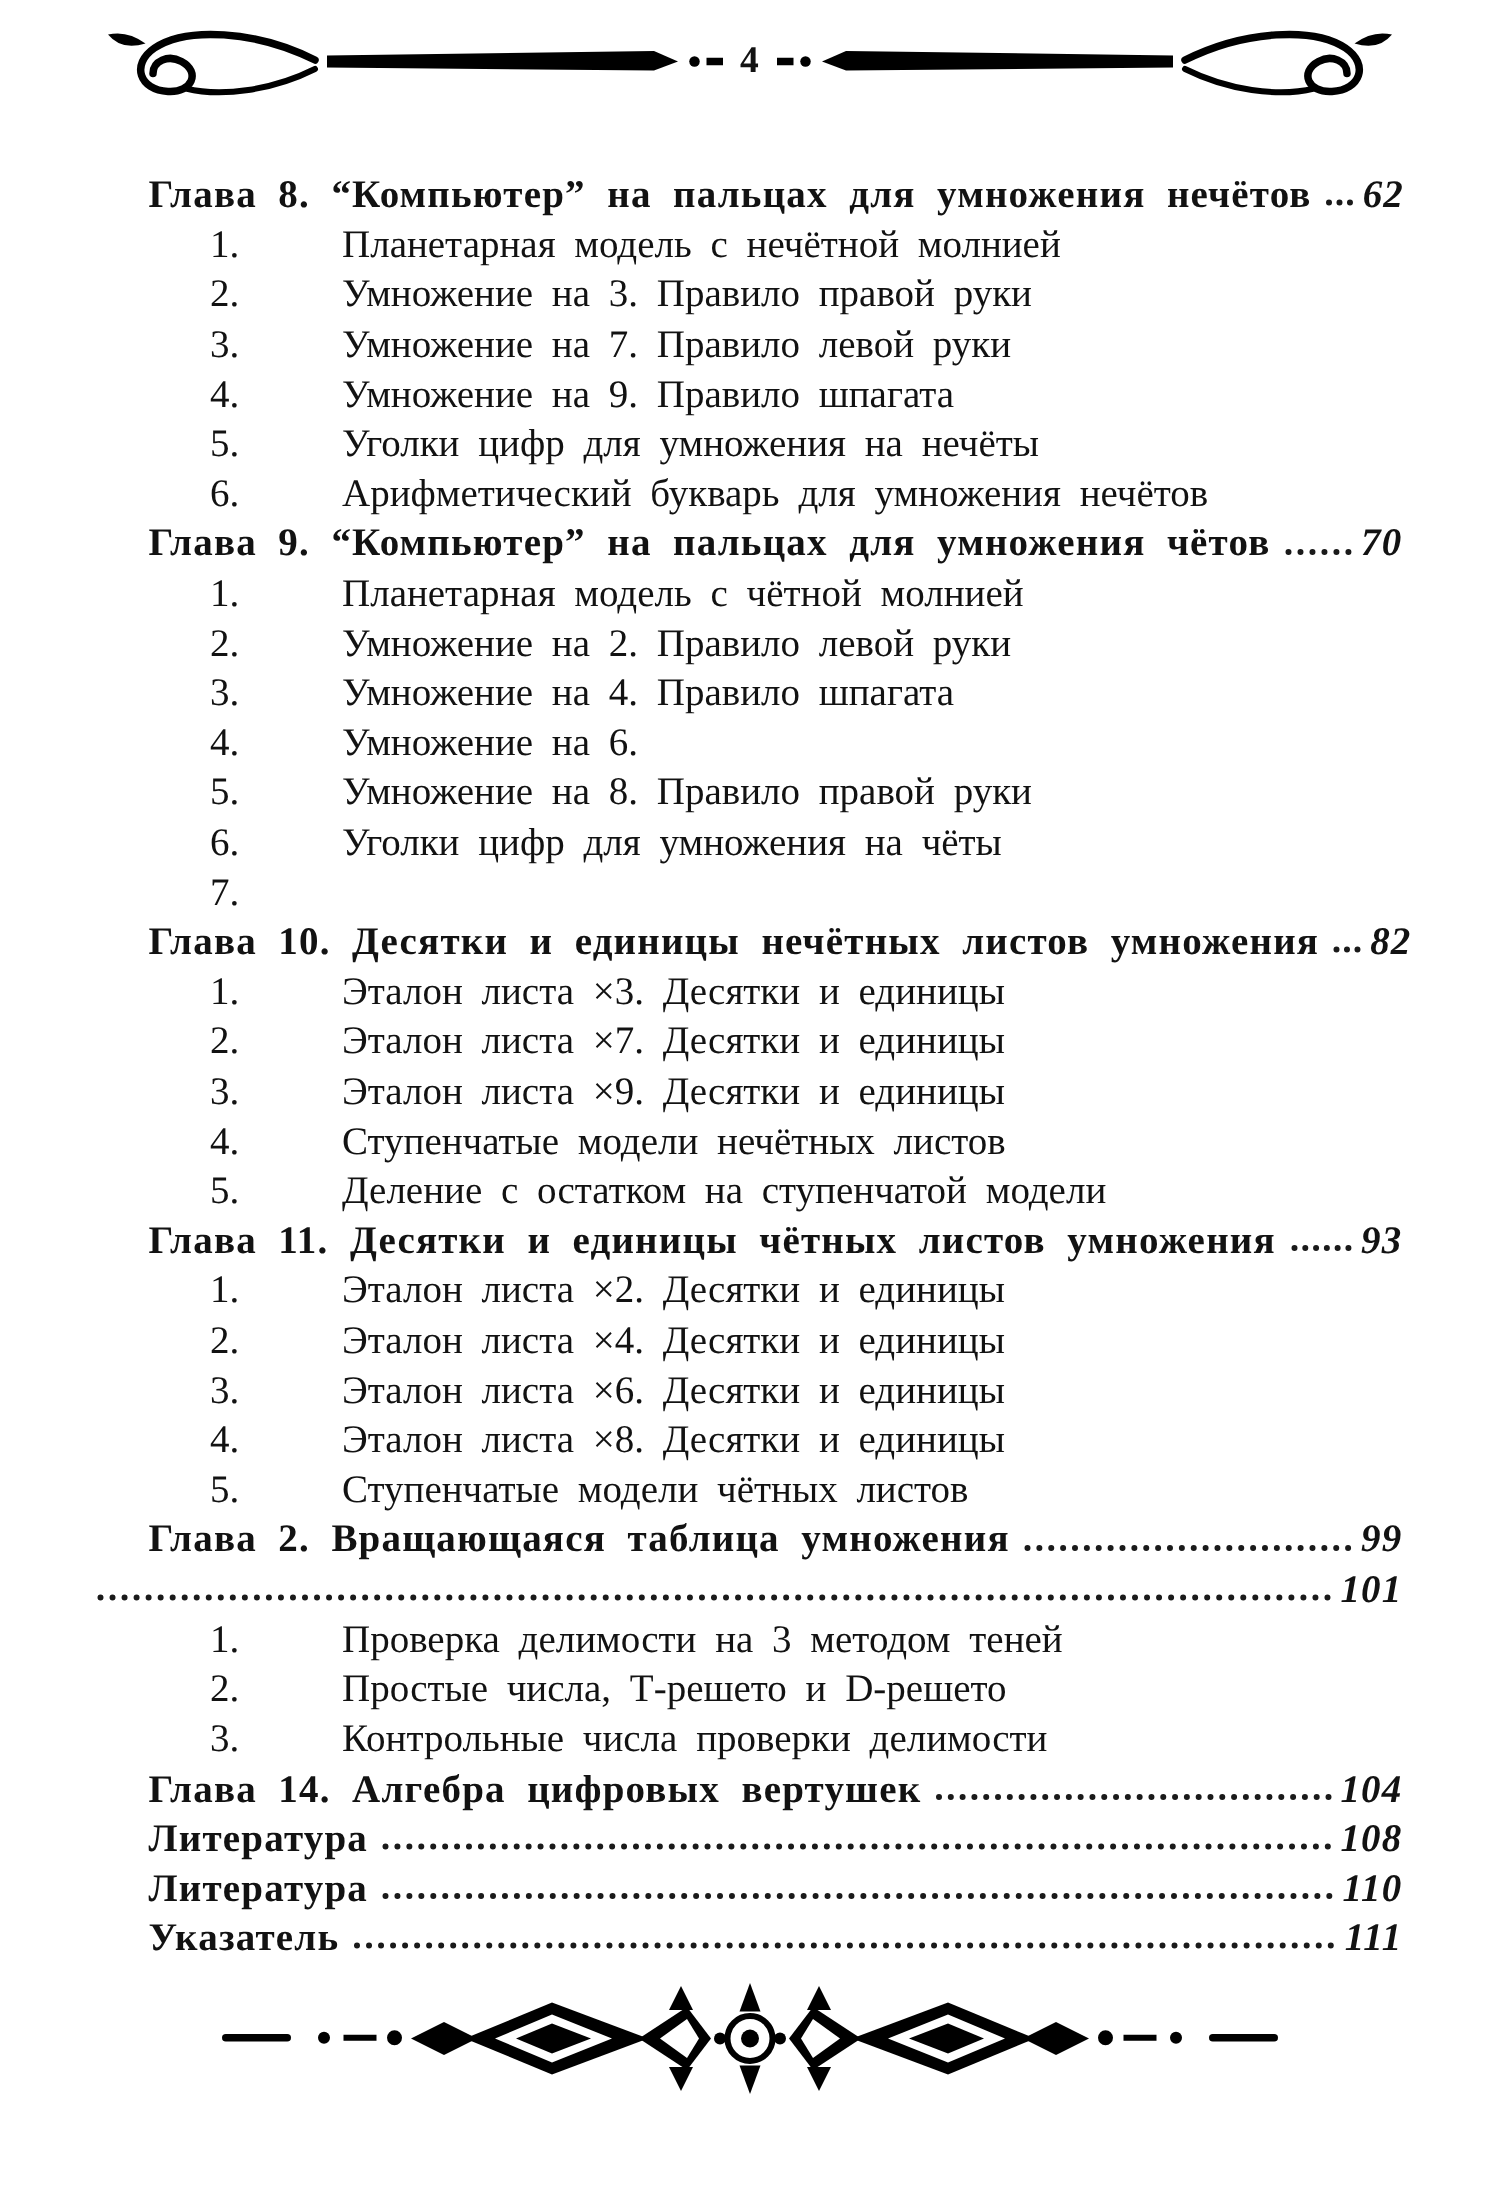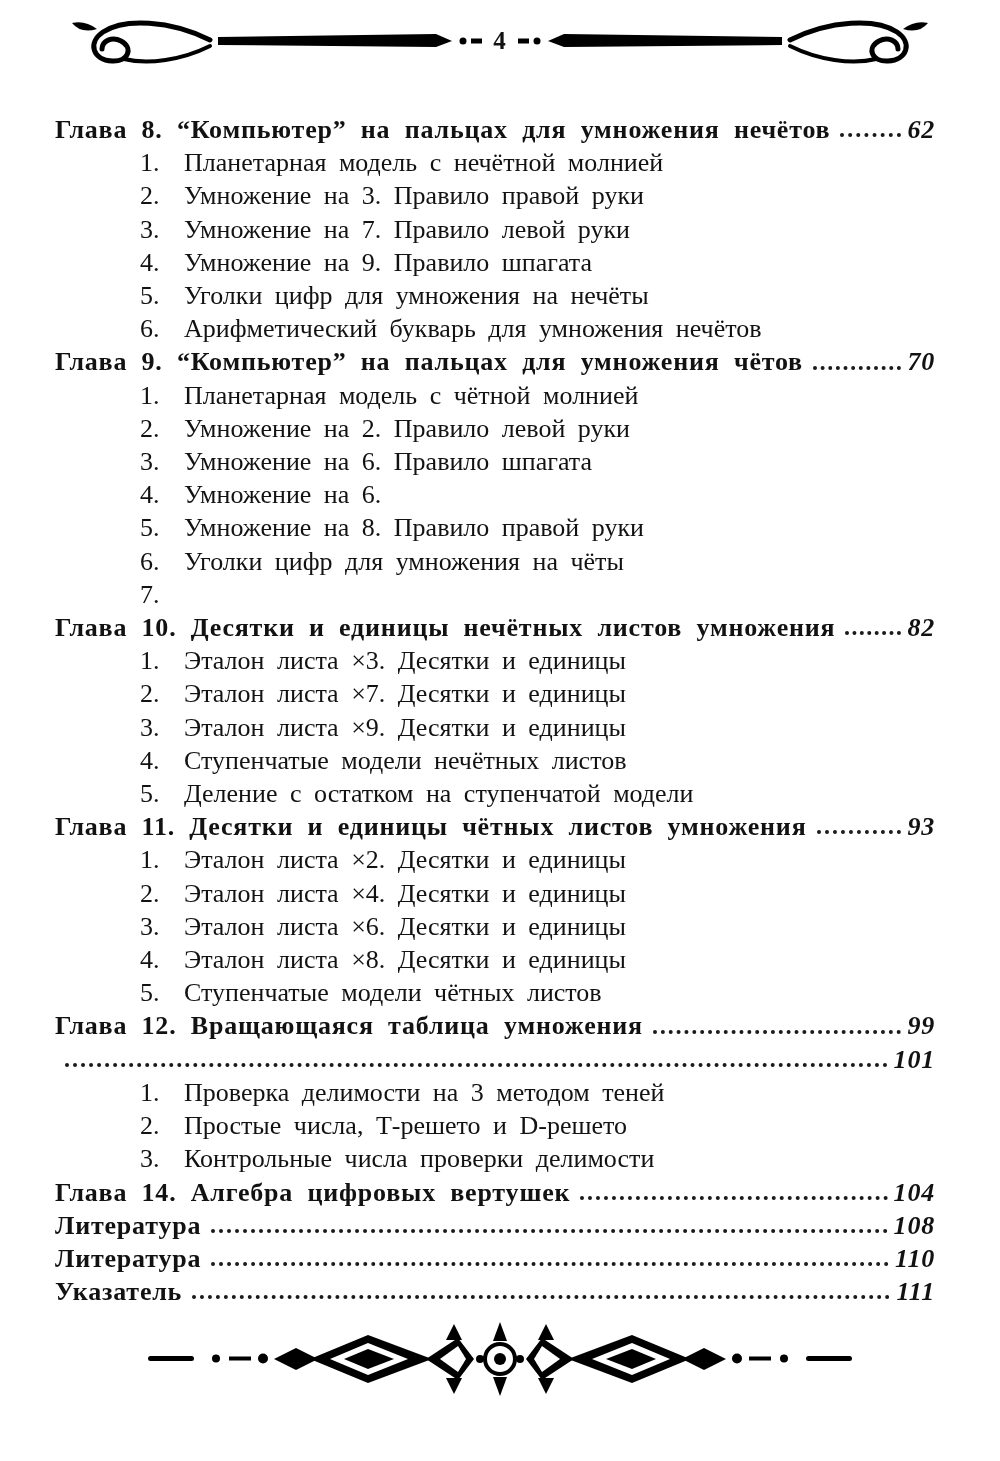--- a/index.html
+++ b/index.html
@@ -33,21 +33,21 @@
   }
   .toc-row.chapter{
     font-weight:bold;letter-spacing:0.8px;word-spacing:7px;
   }
   .toc-row.item{
     padding-left:85px;word-spacing:6px;
   }
   .toc-row .num{
     display:inline-block;width:44px;flex:0 0 auto;
   }
-  .toc-row .title{flex:0 0 auto;}
+  .toc-row .title{flex:0 0 auto;margin-left:44px;}
   .toc-row .leader{
     flex:1 1 auto;min-width:18px;
     align-self:flex-end;
     height:0;
     border-bottom:4px dotted #1a1a1a;
     margin:0 6px 9px 10px;
   }
   .toc-row .pagenum{flex:0 0 auto;font-style:italic;}
 
   
@@ -113,21 +113,21 @@
       <div class="toc-row item">
         <span class="num">1.</span>
         <span class="title">Планетарная модель с чётной молнией</span>
       </div>
       <div class="toc-row item">
         <span class="num">2.</span>
         <span class="title">Умножение на 2. Правило левой руки</span>
       </div>
       <div class="toc-row item">
         <span class="num">3.</span>
-        <span class="title">Умножение на 6. Правило шпагата</span>
+        <span class="title">Умножение на 4. Правило шпагата</span>
       </div>
       <div class="toc-row item">
         <span class="num">4.</span>
         <span class="title">Умножение на 6.</span>
       </div>
       <div class="toc-row item">
         <span class="num">5.</span>
         <span class="title">Умножение на 8. Правило правой руки</span>
       </div>
       <div class="toc-row item">
@@ -181,21 +181,21 @@
       </div>
       <div class="toc-row item">
         <span class="num">4.</span>
         <span class="title">Эталон листа ×8. Десятки и единицы</span>
       </div>
       <div class="toc-row item">
         <span class="num">5.</span>
         <span class="title">Ступенчатые модели чётных листов</span>
       </div>
       <div class="toc-row chapter">
-        <span class="title">Глава 12. Вращающаяся таблица умножения</span>
+        <span class="title">Глава 2. Вращающаяся таблица умножения</span>
         <span class="leader"></span>
         <span class="pagenum">99</span>
       </div>
       <div class="toc-row chapter">
         <span class="leader"></span>
         <span class="pagenum">101</span>
       </div>
       <div class="toc-row item">
         <span class="num">1.</span>
         <span class="title">Проверка делимости на 3 методом теней</span>

